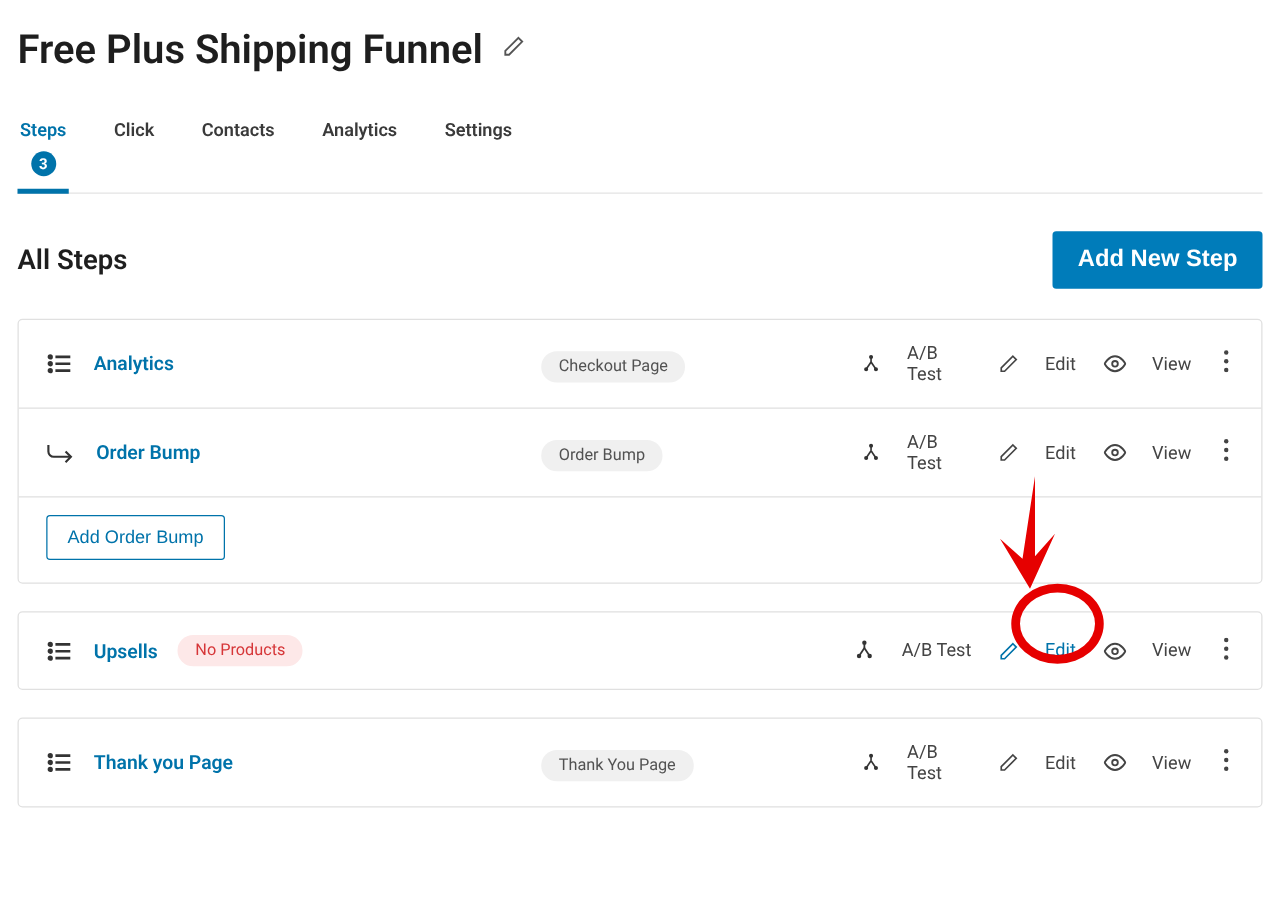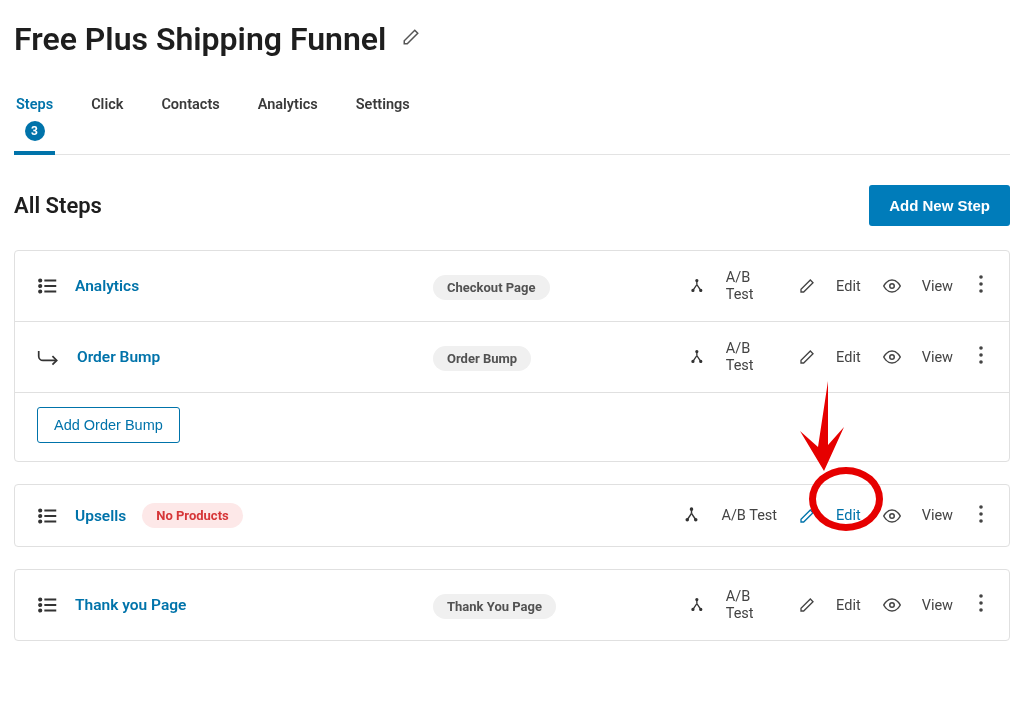--- a/index.html
+++ b/index.html
@@ -69,21 +69,21 @@
     .section-title {
       font-size: 22px;
       font-weight: 600;
       color: #1e1e1e;
     }
     .btn-primary {
       background: #007cba;
       color: #fff;
       border: none;
       padding: 12px 20px;
-      font-size: 15px;
+      font-size: 19px;
       font-weight: 600;
       border-radius: 3px;
       cursor: pointer;
     }
     .step-card {
       border: 1px solid #e0e0e0;
       border-radius: 4px;
       margin-bottom: 22px;
       background: #fff;
     }
@@ -110,21 +110,21 @@
       font-size: 15.5px;
       font-weight: 600;
       cursor: pointer;
     }
     .pill {
       background: #f0f0f0;
       color: #525252;
       font-size: 13px;
       padding: 5px 14px;
       border-radius: 14px;
-      font-weight: 700;
+      font-weight: 400;
     }
     .pill.warn {
       background: #fde8e8;
       color: #d63638;
     }
     .step-center {
       flex: 0 0 240px;
     }
     .step-actions {
       margin-left: auto;

